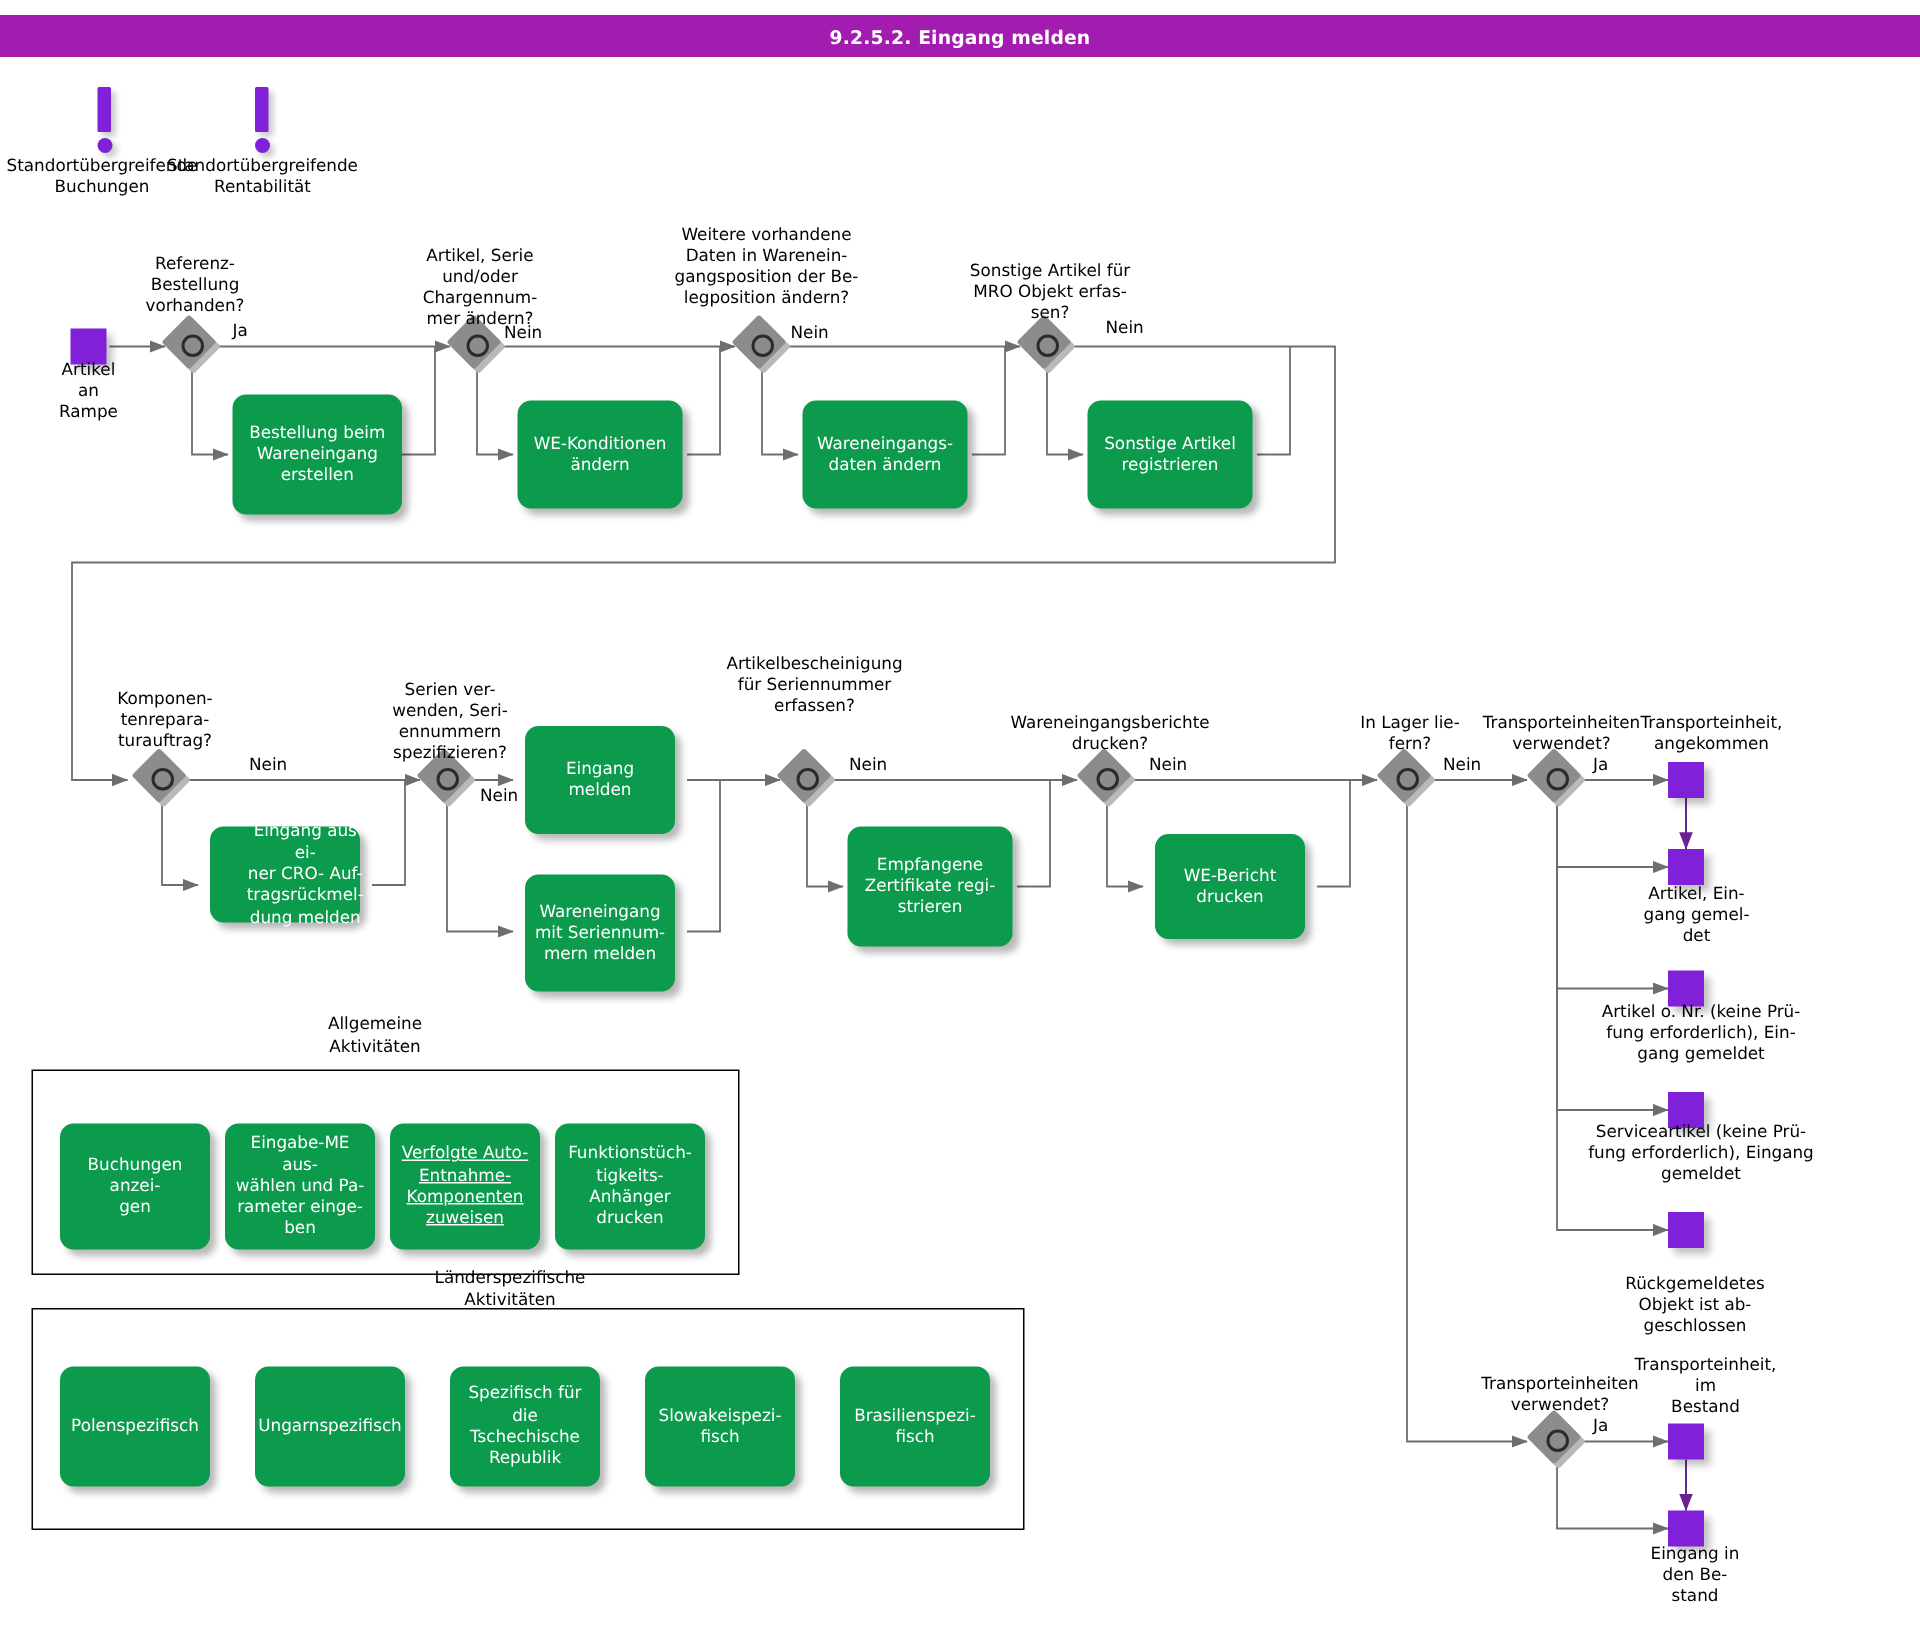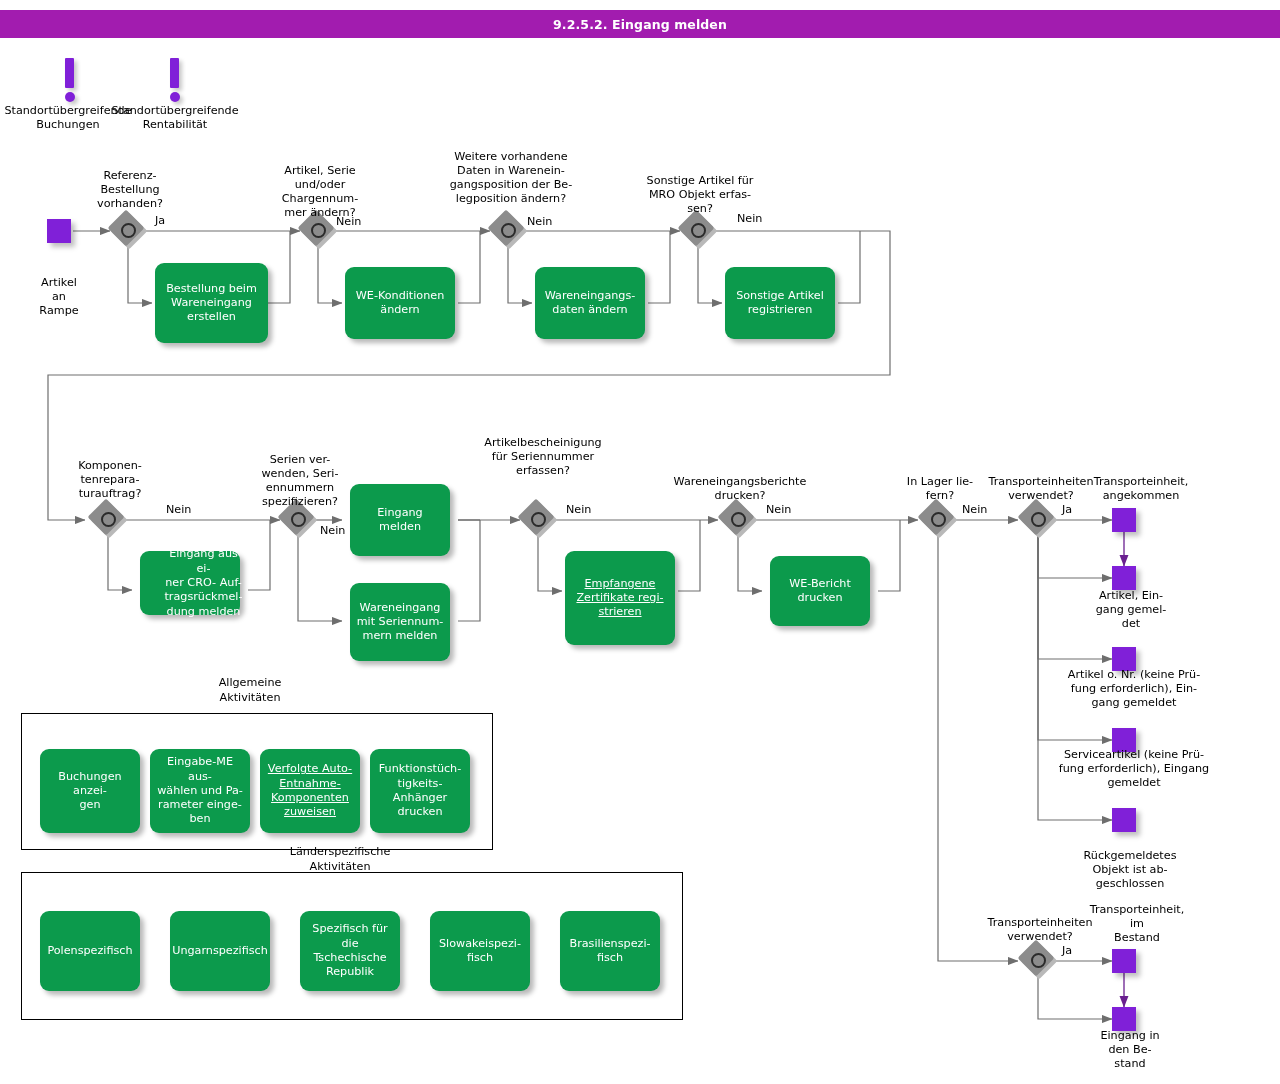--- a/index.html
+++ b/index.html
@@ -179,21 +179,21 @@
     <div class="bar"></div>
     <div class="dot"></div>
   </div>
 
   <div class="lbl" style="left:-2px;top:104px;width:140px;">Standortübergreifende
 Buchungen</div>
   <div class="lbl" style="left:105px;top:104px;width:140px;">Standortübergreifende
 Rentabilität</div>
 
   <div class="ev" style="left:47px;top:219px;"></div>
-  <div class="lbl" style="left:19px;top:240px;width:80px;margin-top:36px;">Artikel
+  <div class="lbl" style="left:19px;top:240px;width:80px;">Artikel
 an
 Rampe</div>
 
   <div class="gw" style="left:113px;top:215px;">
     <div class="shadow"></div>
     <div class="body"></div>
     <div class="ring"></div>
   </div>
   <div class="lbl" style="left:76px;top:169px;width:108px;">Referenz-
 Bestellung
@@ -279,21 +279,21 @@
   <div class="gw" style="left:523px;top:504px;">
     <div class="shadow"></div>
     <div class="body"></div>
     <div class="ring"></div>
   </div>
   <div class="lbl" style="left:470px;top:436px;width:146px;">Artikelbescheinigung
 für   Seriennummer
 erfassen?</div>
   <div class="flowlbl" style="left:566px;top:503px;">Nein</div>
 
-  <div class="task" style="left:565px;top:551px;width:110px;height:94px;text-decoration:underline;">Empfangene
+  <div class="task" style="left:565px;top:551px;width:110px;height:80px;">Empfangene
 Zertifikate regi-
 strieren</div>
 
   <div class="gw" style="left:723px;top:504px;">
     <div class="shadow"></div>
     <div class="body"></div>
     <div class="ring"></div>
   </div>
   <div class="lbl" style="left:665px;top:475px;width:150px;">Wareneingangsberichte
 drucken?</div>

